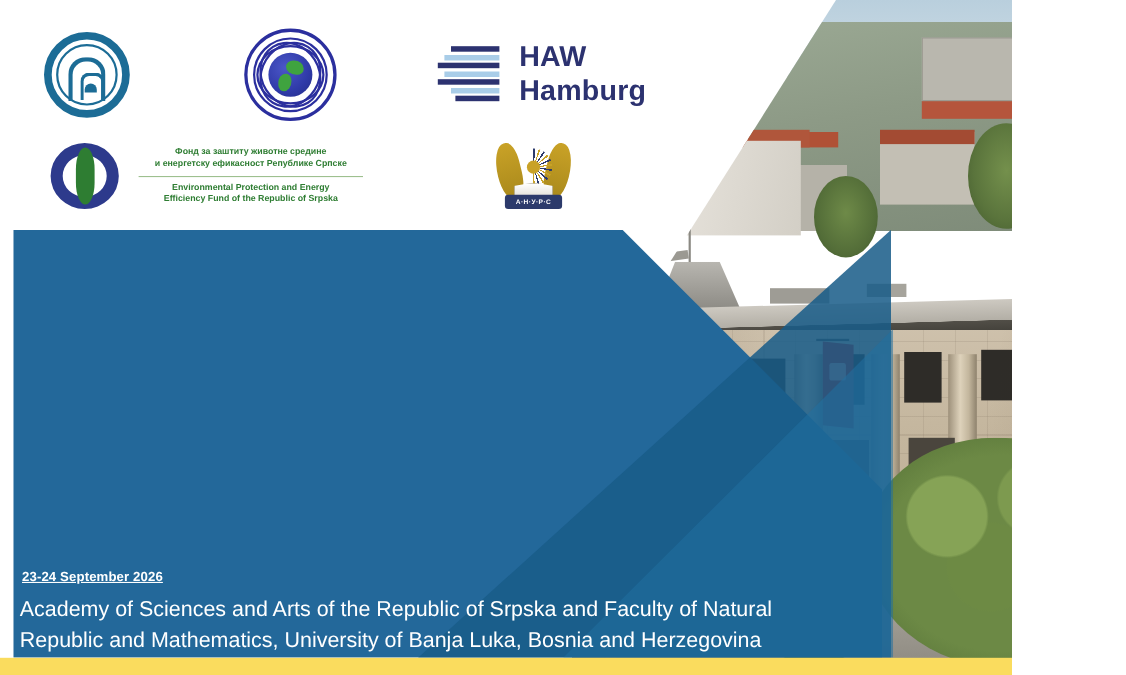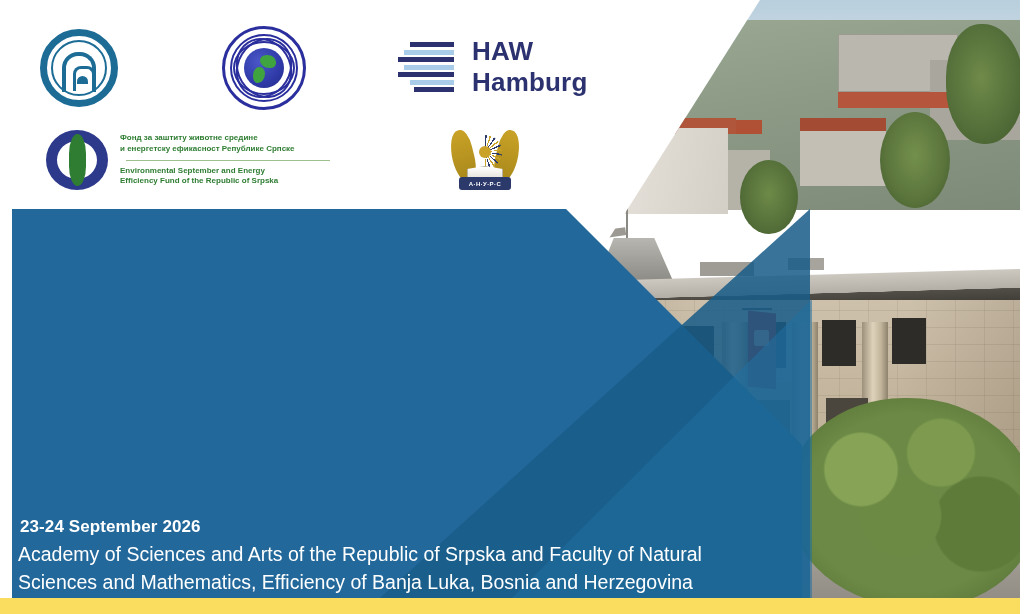--- a/index.html
+++ b/index.html
@@ -7,21 +7,21 @@
 
   body {
     width:1024px; height:614px;
     background:#ffffff;
     font-family:"Liberation Sans", sans-serif;
     overflow:hidden;
   }
 
   .poster {
     position:relative;
-    width:1020px;
+    width:920px;
     height:614px;
     background:#ffffff;
     overflow:hidden;
   }
 
   
   .photo {
     position:absolute;
     top:0; left:0;
     width:1024px; height:600px;
@@ -221,24 +221,25 @@
     transform:scaleX(0.86);
     transform-origin:left center;
     white-space:pre-line;
   }
 
   .date {
     position:absolute;
     top:517px; left:20px;
     z-index:6;
     font-family:"Liberation Sans",sans-serif;
-    font-size:17px;
+    font-size:12px;
     font-weight:700;
     color:#ffffff;
     letter-spacing:0.1px;
+    text-decoration:underline;
   }
   .venue {
     position:absolute;
     top:540px; left:18px;
     width:740px;
     z-index:6;
     font-family:"Liberation Sans",sans-serif;
     font-size:19.5px;
     font-weight:400;
     color:#ffffff;
@@ -332,21 +333,21 @@
   .fund { top:128px; left:46px; width:290px; height:64px; display:flex; align-items:center; }
   .fund-mark { position:relative; width:62px; height:60px; }
   .fund-o {
     position:absolute; top:0; left:0; width:62px; height:60px;
     border-radius:50%; border:11px solid #2D3A8C; background:#ffffff;
   }
   .fund-leaf {
     position:absolute; top:4px; left:23px; width:17px; height:52px;
     background:#2E7D32; border-radius:50% 50% 50% 50%/38% 38% 38% 38%;
   }
-  .fund-txt { margin-left:12px; flex:1; text-align:left; }
+  .fund-txt { margin-left:12px; flex:1; text-align:center; }
   .fund-cy {
     font-family:"Liberation Sans",sans-serif; font-size:8px; font-weight:700;
     color:#2E7D32; line-height:1.35; white-space:pre-line;
   }
   .fund-rule { height:1px; background:#9EC08F; margin:5px 6px; }
   .fund-en {
     font-family:"Liberation Sans",sans-serif; font-size:8px; font-weight:700;
     color:#2E7D32; line-height:1.35; white-space:pre-line;
   }
 
@@ -532,21 +533,21 @@
 
     <div class="logo fund">
       <div class="fund-mark">
         <div class="fund-o"></div>
         <div class="fund-leaf"></div>
       </div>
       <div class="fund-txt">
         <div class="fund-cy">Фонд за заштиту животне средине
 и енергетску ефикасност Републике Српске</div>
         <div class="fund-rule"></div>
-        <div class="fund-en">Environmental September and Energy
+        <div class="fund-en">Environmental Protection and Energy
 Efficiency Fund of the Republic of Srpska</div>
       </div>
     </div>
 
 
     <div class="logo anurs">
       <div class="anurs-body">
         <div class="anurs-wreathL"></div>
         <div class="anurs-wreathR"></div>
         <div class="anurs-sun"></div>
@@ -557,18 +558,18 @@
         </div>
       </div>
     </div>
   </div>
 
 
   <div class="date">23-24 September 2026</div>
 
   <div class="venue">
     <span>Academy of Sciences and Arts of the Republic of Srpska and Faculty of Natural</span>
-    <span>Sciences and Mathematics, Efficiency of Banja Luka, Bosnia and Herzegovina</span>
+    <span>Republic and Mathematics, University of Banja Luka, Bosnia and Herzegovina</span>
   </div>
 
   <div class="yellow-bar"></div>
 
 </div>
 
 </body></html>

